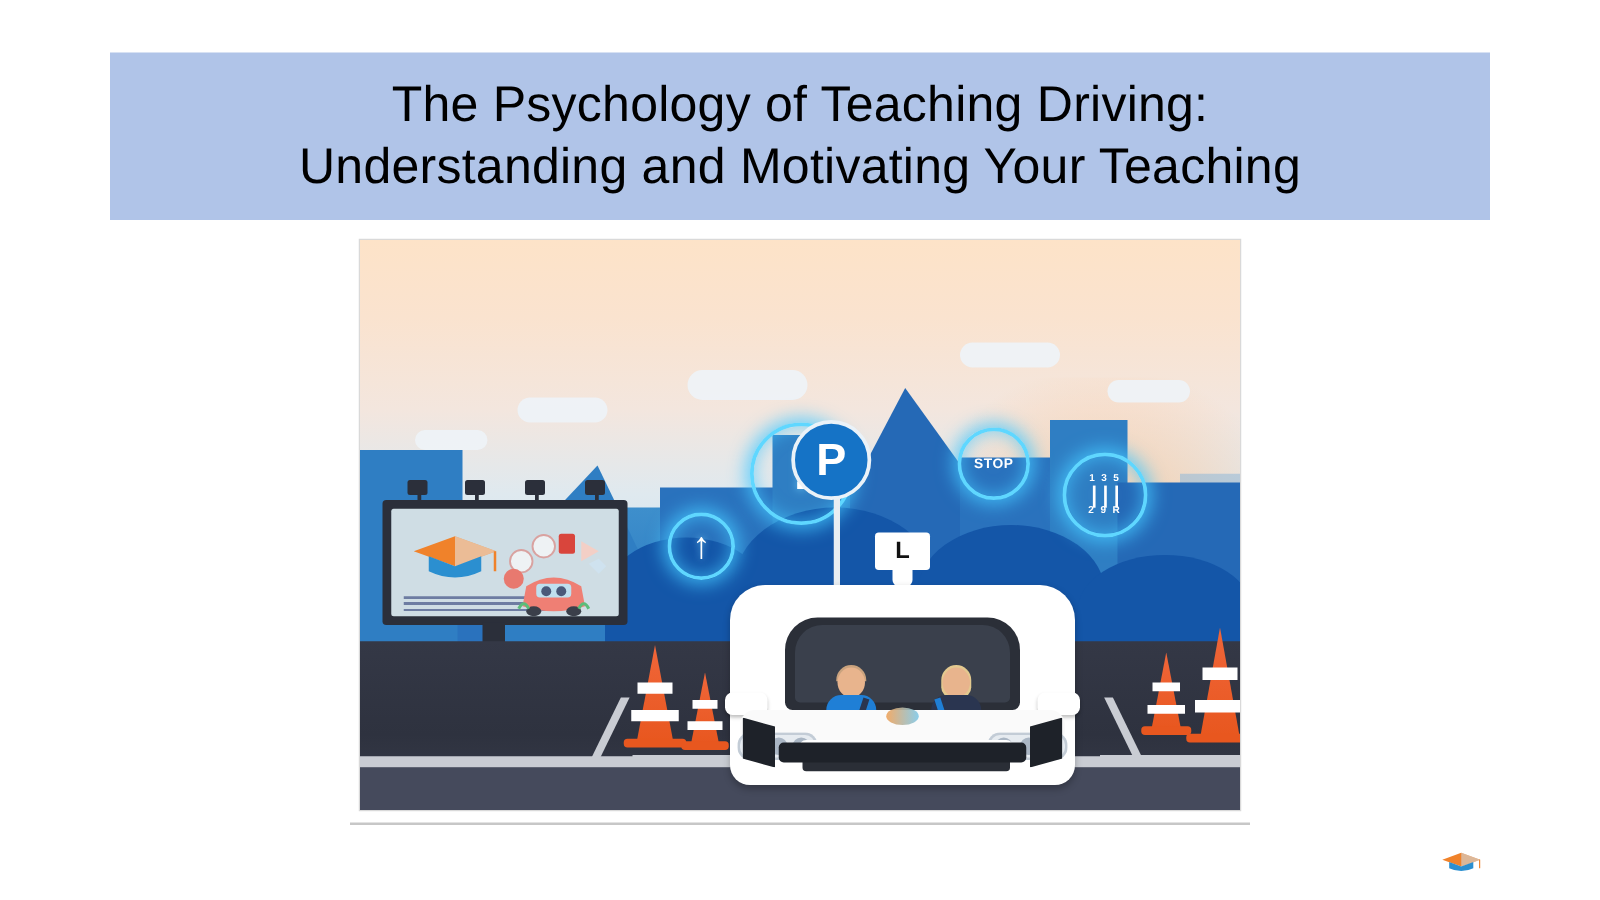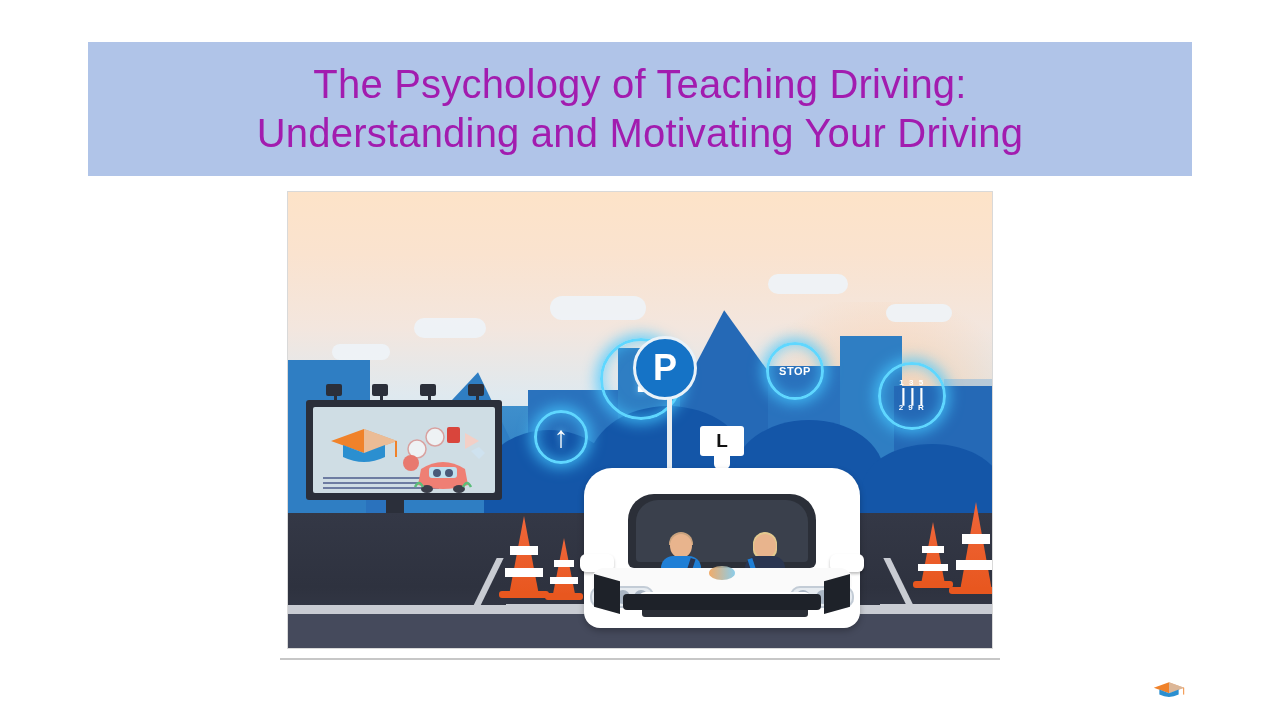--- a/index.html
+++ b/index.html
@@ -10,21 +10,21 @@
     position:relative;
   }
 
   
   .title-banner{
     position:absolute;left:88px;top:42px;width:1104px;height:134px;
     background:#b0c4e8;
     display:flex;align-items:center;justify-content:center;
   }
   .title-text{
-    text-align:center;color:#a21caf;font-size:40px;line-height:1.22;
+    text-align:center;color:#000000;font-size:40px;line-height:1.22;
     font-weight:400;letter-spacing:.2px;padding:0 14px;
   }
 
   
   .illus-wrap{
     position:absolute;left:288px;top:192px;width:704px;height:456px;
     overflow:hidden;background:#ffe9d2;
     box-shadow:0 0 0 1px #d9d9d9;
   }
   .illus{position:absolute;inset:0;overflow:hidden;}
@@ -85,21 +85,21 @@
   .glow{
     position:absolute;border-radius:50%;
     border:3px solid #5fd7ff;
     box-shadow:0 0 14px 4px rgba(70,200,255,.75),inset 0 0 12px 2px rgba(70,200,255,.55);
     display:flex;align-items:center;justify-content:center;
     color:#ffffff;font-weight:700;
   }
   .glow.excl{left:312px;top:146px;width:76px;height:76px;}
   .glow.arrow{left:246px;top:218px;width:48px;height:48px;}
   .glow.stop{left:478px;top:150px;width:52px;height:52px;font-size:11px;letter-spacing:.5px;}
-  .glow.gear{left:590px;top:170px;width:62px;height:62px;align-items:center;}
+  .glow.gear{left:562px;top:170px;width:62px;height:62px;align-items:center;}
   .excl-mark{font-size:44px;line-height:1;margin-top:-4px;text-shadow:0 0 7px rgba(120,215,255,.9);}
   .up-arrow{font-size:30px;line-height:1;text-shadow:0 0 6px rgba(120,215,255,.9);}
   .gearbox{font-size:8px;line-height:1.1;text-align:center;letter-spacing:1.5px;}
   .gearbox .gpat{font-size:18px;letter-spacing:0;line-height:.9;}
 
   
   .psign-pole{position:absolute;left:379px;top:192px;width:5px;height:190px;background:#e9eef2;}
   .psign{
     position:absolute;left:345px;top:144px;width:58px;height:58px;border-radius:50%;
     background:#1573c6;border:3px solid #eaf2f8;
@@ -166,21 +166,21 @@
 
   
   .brand{position:absolute;left:1152px;top:676px;width:34px;height:28px;}
 </style>
 </head>
 <body>
 
 <div class="title-banner">
   <div class="title-text">
     <div>The Psychology of Teaching Driving:</div>
-    <div>Understanding and Motivating Your Driving</div>
+    <div>Understanding and Motivating Your Teaching</div>
   </div>
 </div>
 
 <div class="illus-wrap">
   <div class="illus">
 
     <div class="sky"></div>
     <div class="sunglow"></div>
 
     <div class="sky-far">

